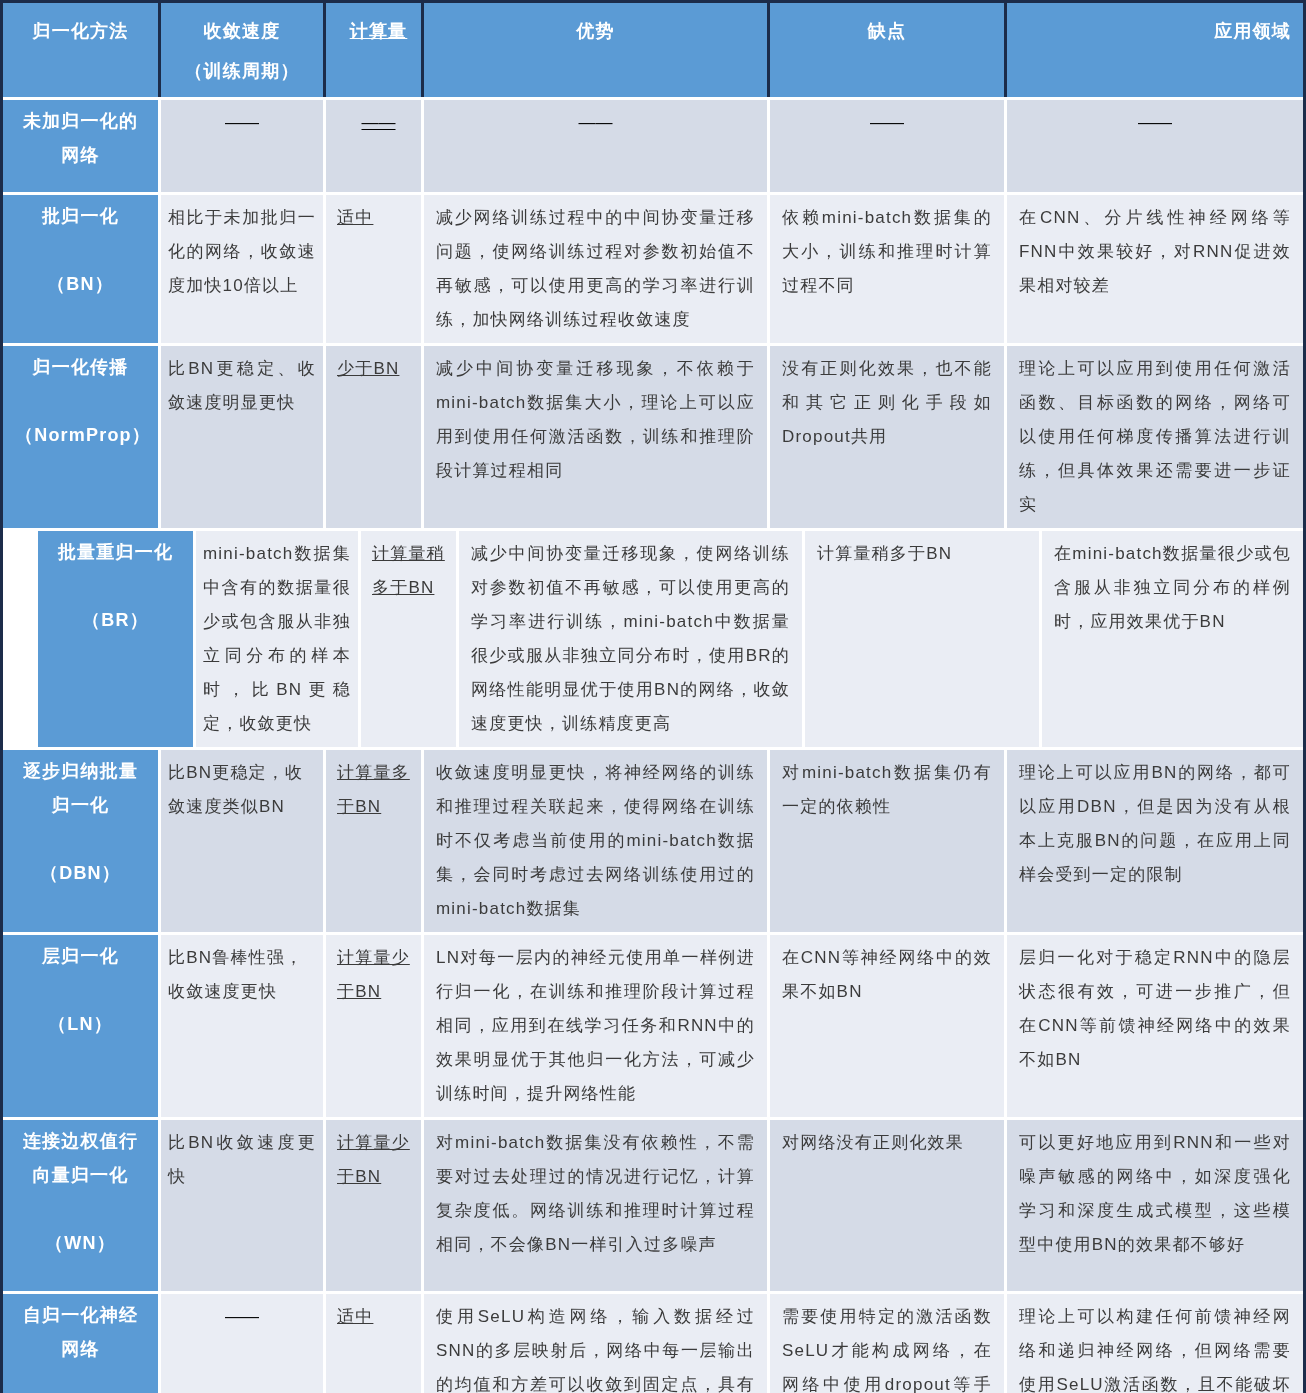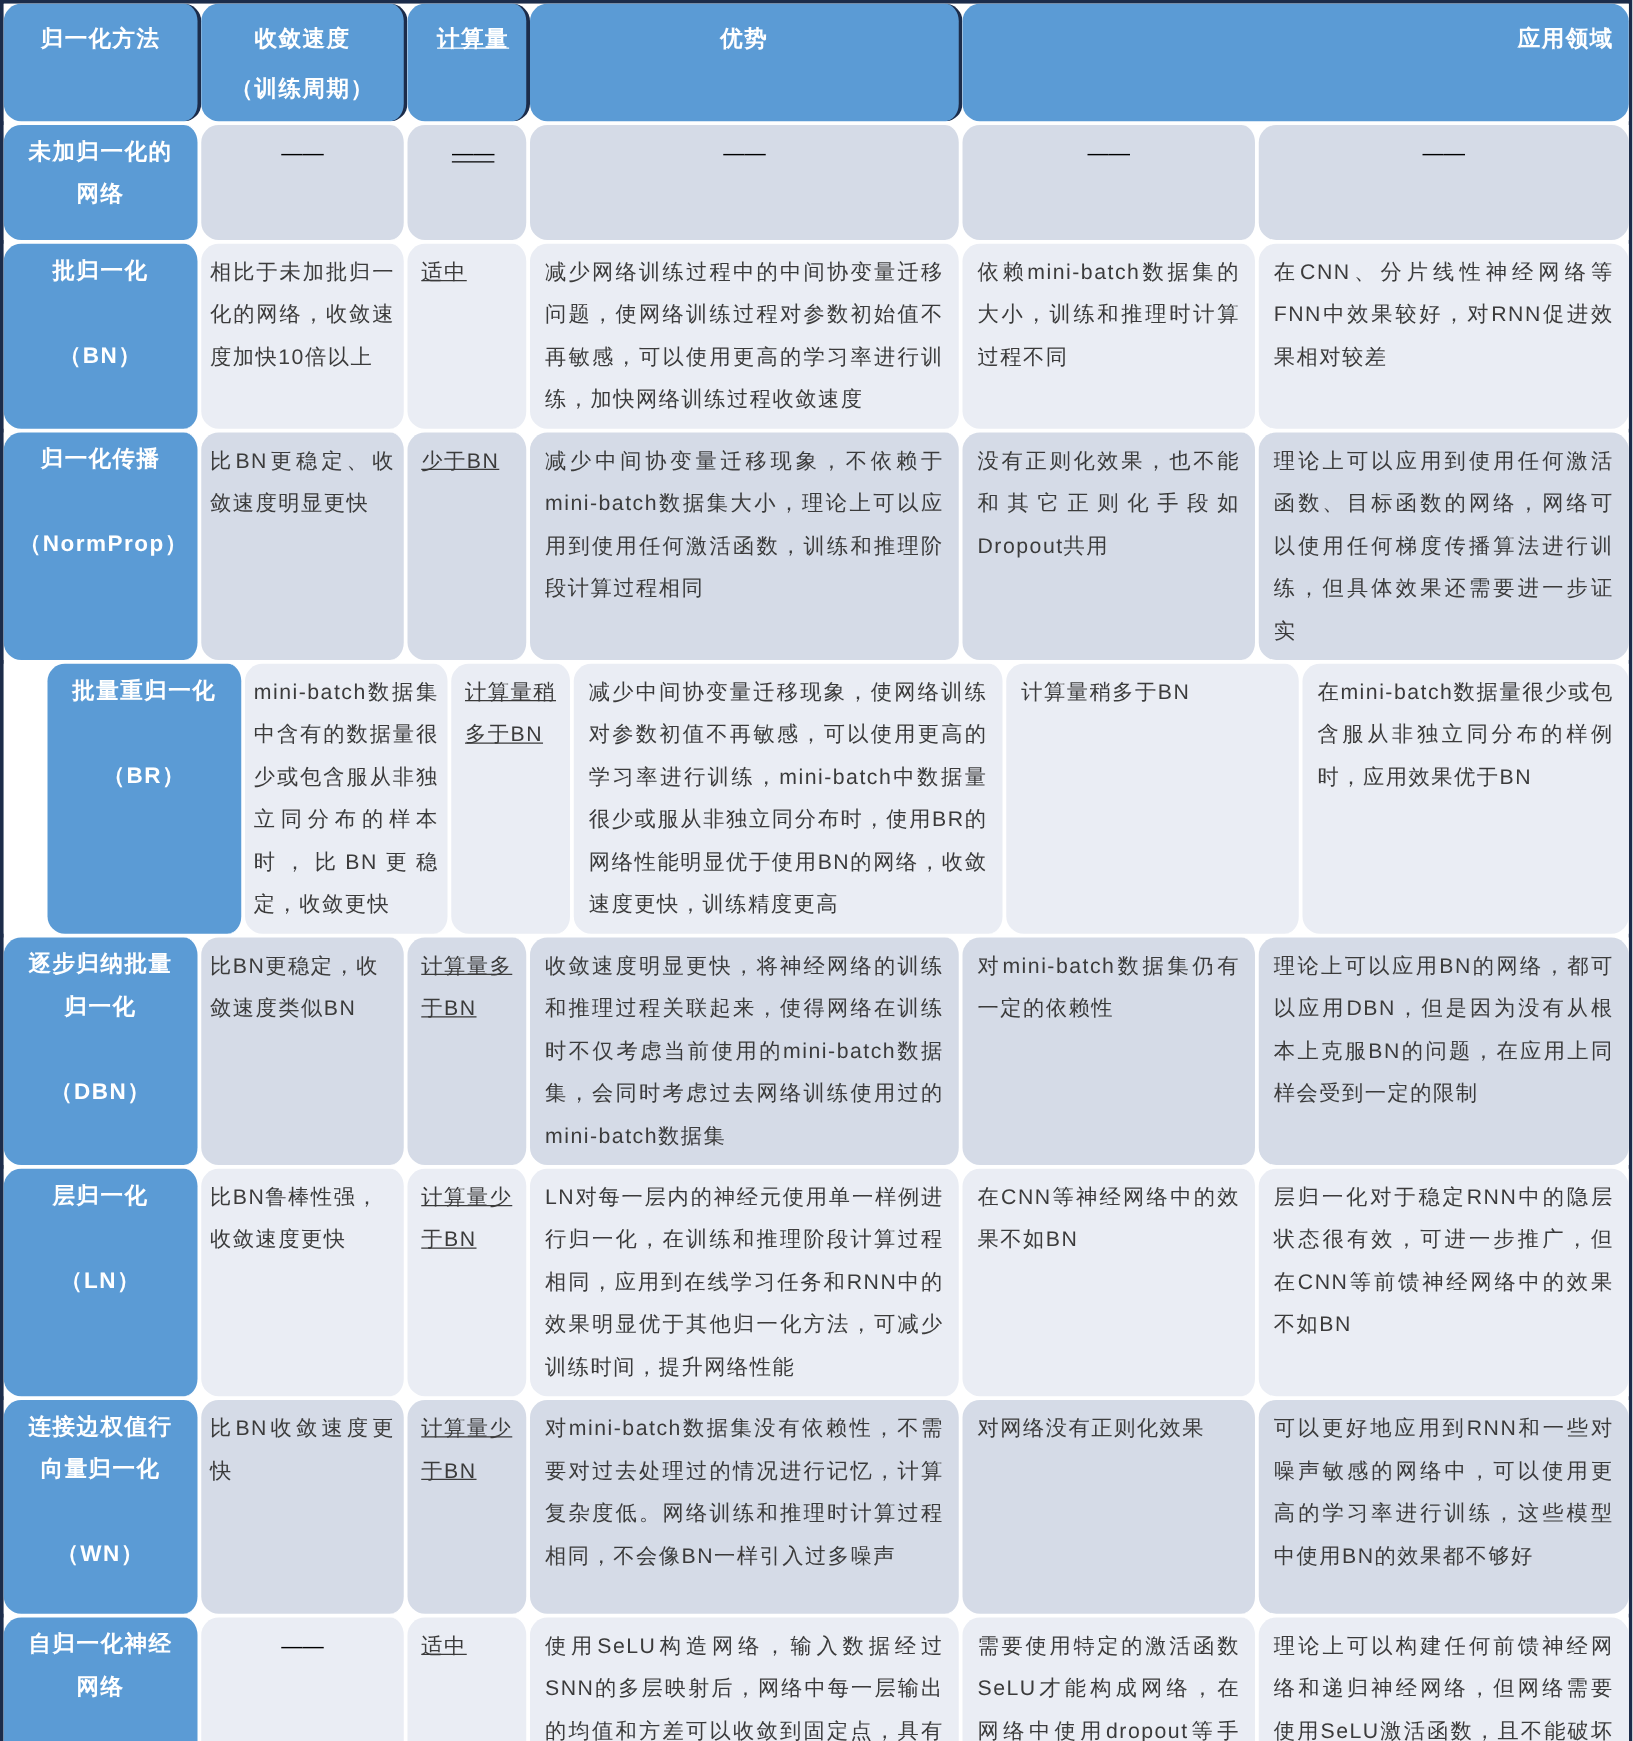--- a/index.html
+++ b/index.html
@@ -17,21 +17,20 @@
   .row { display:flex; background:#fff; }
 
   .cell {
     box-sizing:border-box;
     padding:6px 12px;
     font-size:17px;
     line-height:34px;
     letter-spacing:1.2px;
     color:var(--body-text,#3b3b3b);
     overflow:hidden;
-    border-radius:14px;
   }
   .col1 { width:158px; flex:0 0 158px; }
   .col2 { width:165px; flex:0 0 165px; padding-left:7px; padding-right:7px; }
   .col3 { width:98px;  flex:0 0 98px;  padding-left:11px; padding-right:1px;text-decoration:underline; }
   .col4 { width:346px; flex:0 0 346px; }
   .col5 { width:237px; flex:0 0 237px; }
   .col6 { flex:1 1 auto; }
 
   
   .head .cell {
@@ -83,20 +82,21 @@
 <body>
 
 <div class="tbl">
 
   <div class="row head">
     <div class="cell col1">归一化方法</div>
     <div class="cell col2">收敛速度
 （训练周期）</div>
     <div class="cell col3">计算量</div>
     <div class="cell col4">优势</div>
+    <div class="cell col5">缺点</div>
     <div class="cell col6">应用领域</div>
   </div>
 
   <div class="row body band-a">
     <div class="cell method col1 r-h0">未加归一化的
 网络</div>
     <div class="cell col2 dash">——</div>
     <div class="cell col3 dash">——</div>
     <div class="cell col4 dash">——</div>
     <div class="cell col5 dash">——</div>
@@ -161,21 +161,21 @@
 
   <div class="row body band-a">
     <div class="cell method col1 r-h6">连接边权值行
 向量归一化
 
 （WN）</div>
     <div class="cell col2 tx">比BN收敛速度更快</div>
     <div class="cell col3 ct">计算量少于BN</div>
     <div class="cell col4 tx">对mini-batch数据集没有依赖性，不需要对过去处理过的情况进行记忆，计算复杂度低。网络训练和推理时计算过程相同，不会像BN一样引入过多噪声</div>
     <div class="cell col5 tx">对网络没有正则化效果</div>
-    <div class="cell col6 tx">可以更好地应用到RNN和一些对噪声敏感的网络中，可以使用更高的学习率进行训练，这些模型中使用BN的效果都不够好</div>
+    <div class="cell col6 tx">可以更好地应用到RNN和一些对噪声敏感的网络中，如深度强化学习和深度生成式模型，这些模型中使用BN的效果都不够好</div>
   </div>
 
   <div class="row body band-b">
     <div class="cell method col1 r-h7">自归一化神经
 网络
 
 （SNN）</div>
     <div class="cell col2 dash">——</div>
     <div class="cell col3 ct">适中</div>
     <div class="cell col4 tx">使用SeLU构造网络，输入数据经过SNN的多层映射后，网络中每一层输出的均值和方差可以收敛到固定点，具有归一化特性，网络鲁棒性强</div>

